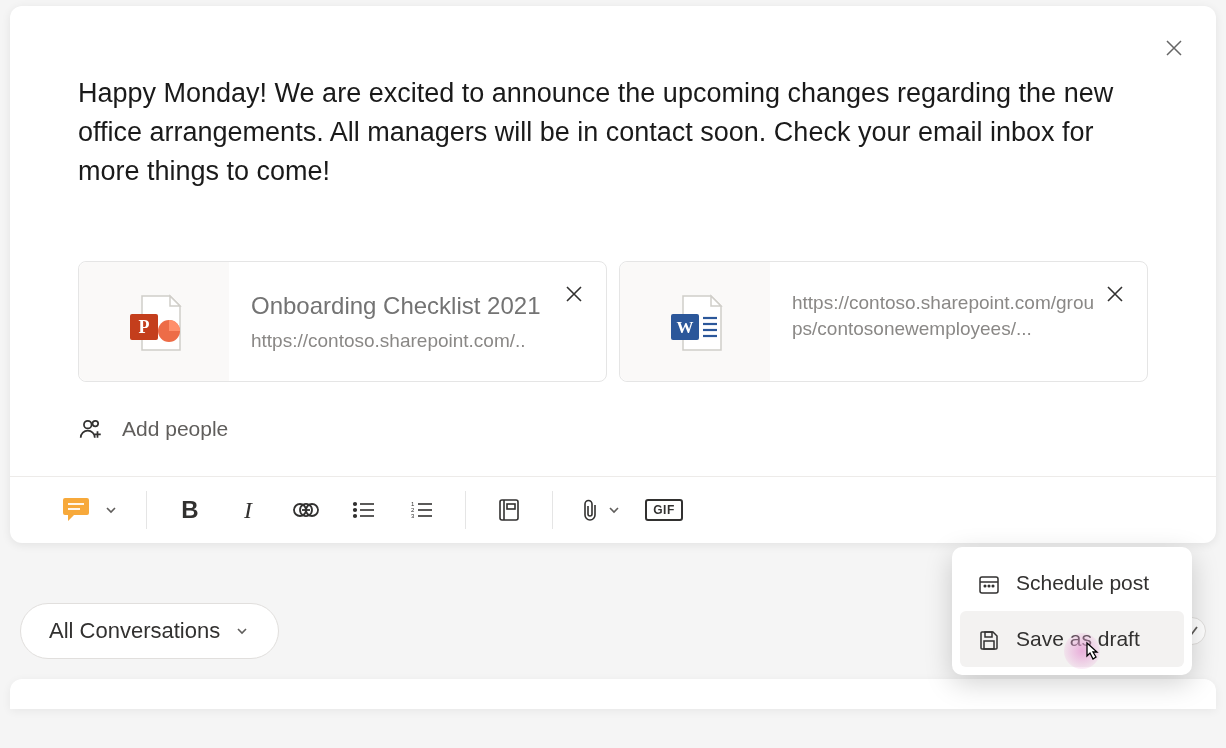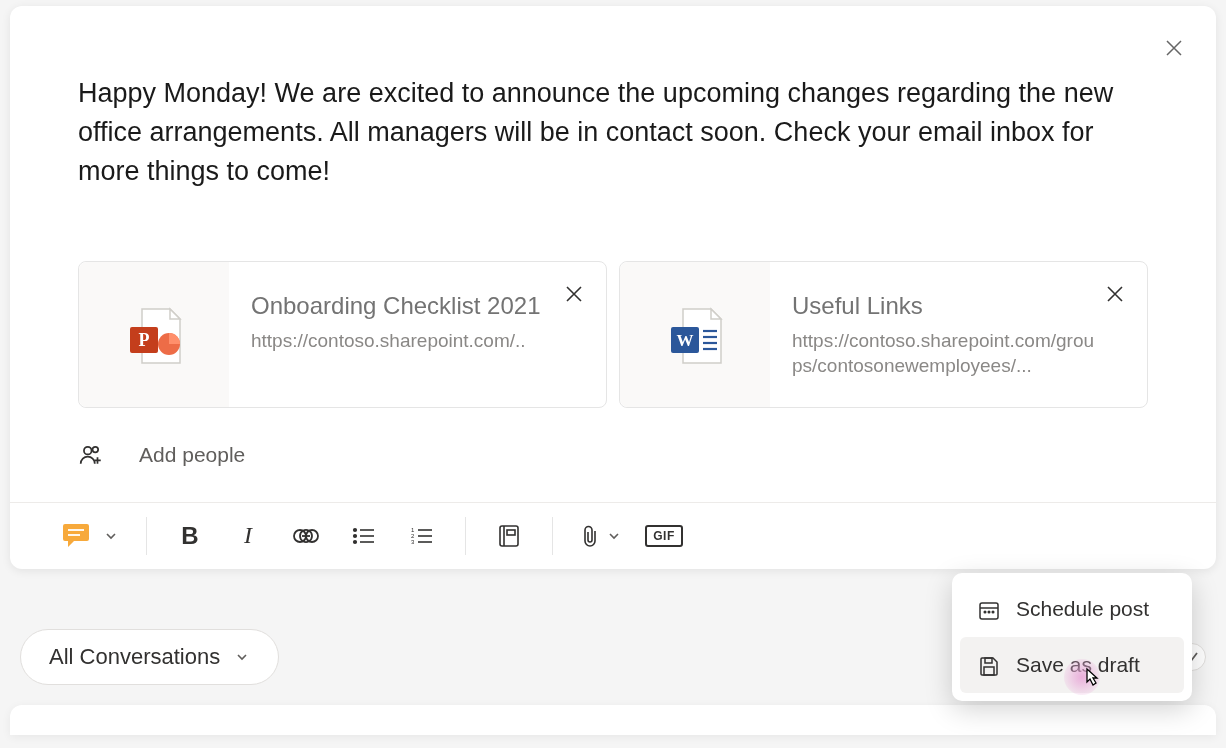--- a/index.html
+++ b/index.html
@@ -91,21 +91,21 @@
       top: 22px;
       right: 22px;
       width: 20px;
       height: 20px;
       cursor: pointer;
       color: #323130;
     }
     .add-people {
       display: flex;
       align-items: center;
-      gap: 35px;
+      gap: 18px;
       color: #605e5c;
       font-size: 21px;
       padding: 4px 0;
     }
     .add-people-icon {
       width: 26px;
       height: 26px;
       color: #323130;
     }
     .toolbar {
@@ -313,21 +313,20 @@
             <path d="M48 6 L48 16 L58 16 Z" fill="#fff" stroke="#d0cec9" stroke-width="1.5"></path>
             <rect x="8" y="24" width="28" height="26" rx="2" fill="#2b579a"></rect>
             <text x="22" y="43" font-family="Segoe UI" font-size="17" font-weight="600" fill="#fff" text-anchor="middle">W</text>
             <line x1="40" y1="28" x2="54" y2="28" stroke="#2b579a" stroke-width="2.2"></line>
             <line x1="40" y1="34" x2="54" y2="34" stroke="#2b579a" stroke-width="2.2"></line>
             <line x1="40" y1="40" x2="54" y2="40" stroke="#2b579a" stroke-width="2.2"></line>
             <line x1="40" y1="46" x2="54" y2="46" stroke="#2b579a" stroke-width="2.2"></line>
           </svg>
         </div>
         <div class="attachment-info">
-          <div class="attachment-title">Useful Links</div>
           <div class="attachment-url">https://contoso.sharepoint.com/groups/contosonewemployees/...</div>
         </div>
         <div class="attachment-close">
           <svg viewBox="0 0 20 20" fill="none" stroke="currentColor" stroke-width="1.6">
               <path d="M3 3 L17 17 M17 3 L3 17"></path>
             </svg>
         </div>
       </div>
 
     </div>

